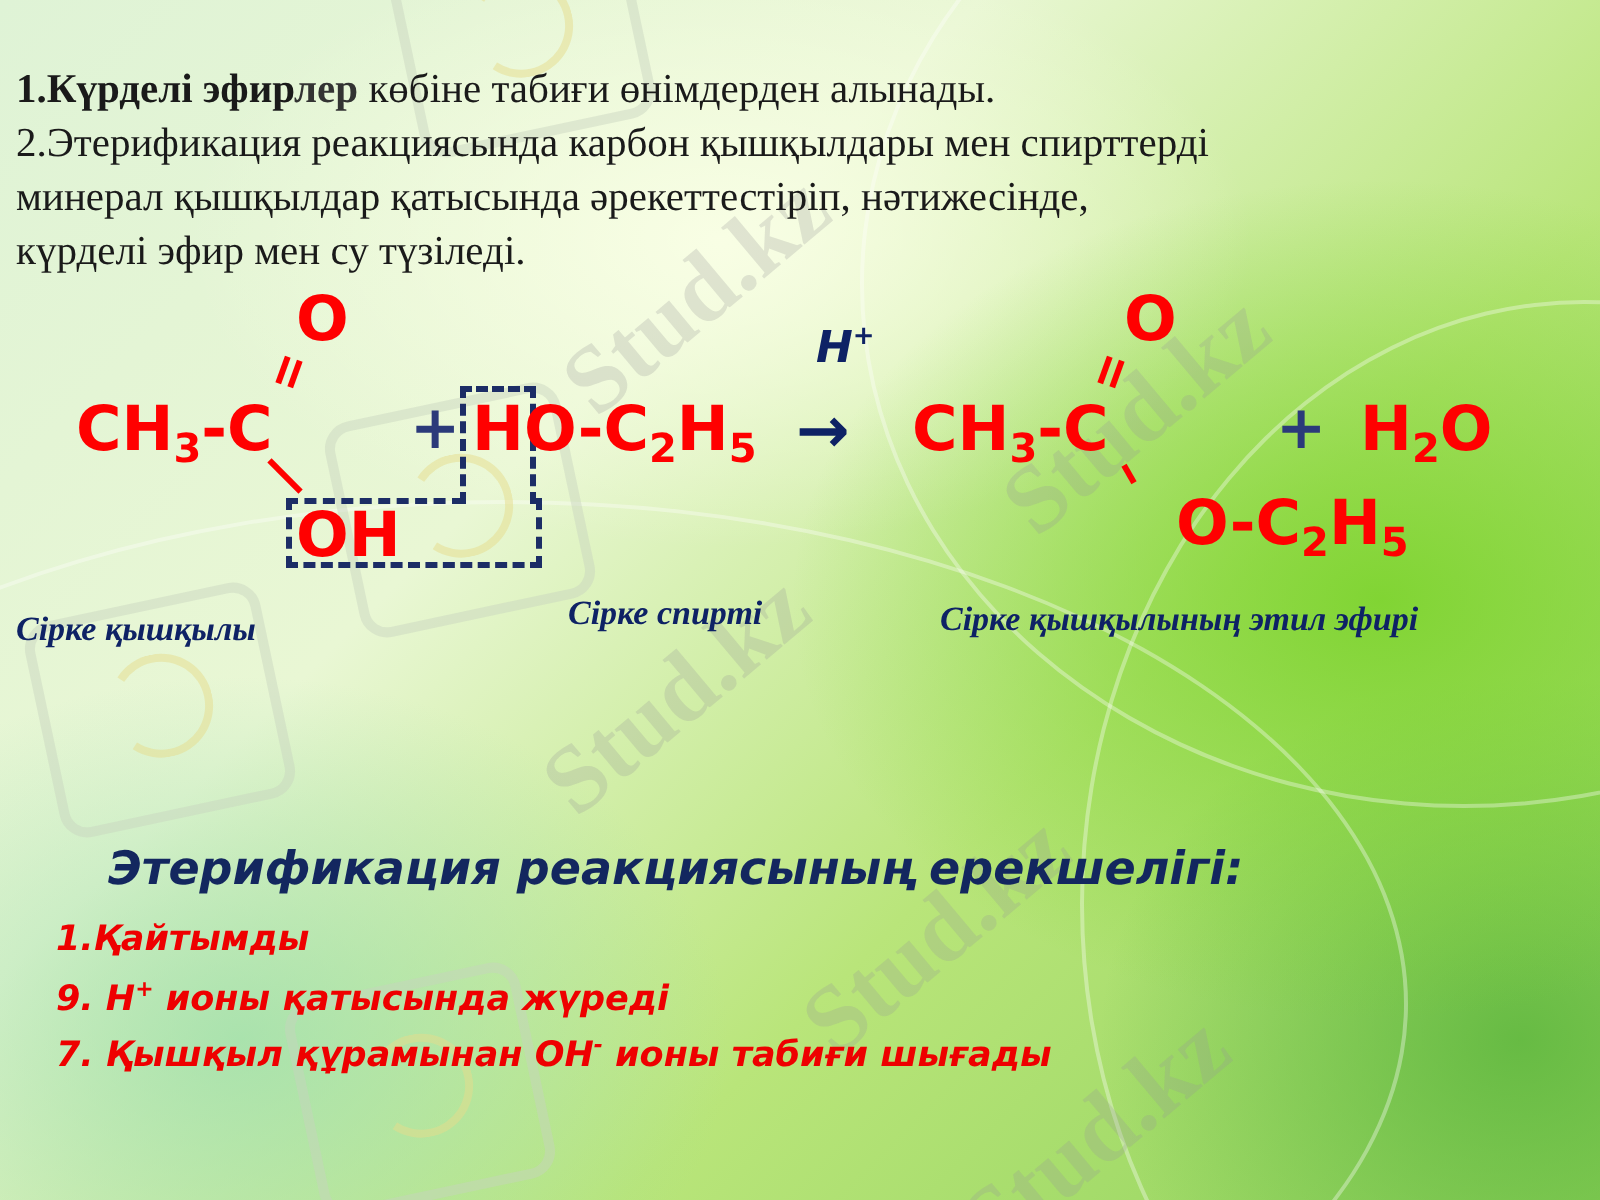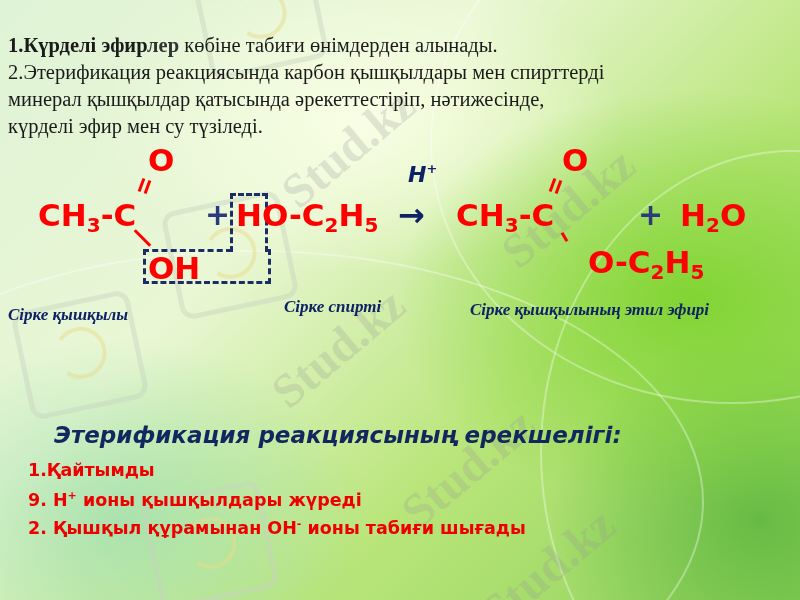--- a/index.html
+++ b/index.html
@@ -30,21 +30,21 @@
   .plus { position:absolute; font-family:"DejaVu Sans", sans-serif; font-weight:bold; color:#2b3a7a; font-size:30px; }
   .cat { position:absolute; font-family:"DejaVu Sans", sans-serif; font-style:italic; font-weight:bold; color:#0e2265; font-size:22px; }
   .cat sup { font-size:13px; vertical-align:9px; line-height:0; }
   .arrow { position:absolute; font-family:"DejaVu Sans", sans-serif; color:#0e2265; font-size:32px; font-weight:bold; }
   .bond { position:absolute; background:#ff0000; }
   .dash { position:absolute; border:0 dashed #1c2d66; }
 
   .lbl { position:absolute; font-family:"Liberation Serif", serif; font-style:italic; font-weight:bold; color:#0e2265; font-size:17px; line-height:21px; }
 
   .feat-title { position:absolute; left:28px; top:422px; font-family:"DejaVu Sans", sans-serif; font-style:italic; font-weight:bold; color:#13275f; font-size:23px;margin-left:26px; }
-  .feat { position:absolute; left:28px; font-family:"DejaVu Sans", sans-serif; font-weight:bold; color:#ee0000; font-size:17.5px; }
+  .feat { position:absolute; left:28px; font-family:"DejaVu Sans", sans-serif; font-style:italic; font-weight:bold; color:#ee0000; font-size:17.5px; }
   .feat sup { font-size:11px; vertical-align:7px; line-height:0; }
 </style>
 </head>
 <body>
 
 <div class="bg"></div>
 <div class="swoosh" style="left:430px;top:-120px;width:600px;height:520px;"></div>
 <div class="swoosh" style="left:-200px;top:250px;width:900px;height:500px;"></div>
 <div class="swoosh" style="left:540px;top:150px;width:500px;height:600px;"></div>
 
@@ -95,14 +95,14 @@
 <div class="chem" style="left:680px;top:200px;"><span>H</span><sub>2</sub><span>O</span></div>
 
 <div class="lbl" style="left:8px;top:304px;">Сірке қышқылы</div>
 <div class="lbl" style="left:284px;top:296px;">Сірке спирті</div>
 <div class="lbl" style="left:470px;top:299px;">
   <div>Сірке қышқылының этил  эфирі</div>
 </div>
 
 <div class="feat-title">Этерификация реакциясының  ерекшелігі:</div>
 <div class="feat" style="top:460px;">1.Қайтымды</div>
-<div class="feat" style="top:490px;"><span>9. H</span><sup>+</sup><span> ионы  қышқылдары  жүреді</span></div>
-<div class="feat" style="top:518px;"><span>2. Қышқыл  құрамынан  OH</span><sup>-</sup><span>  ионы   табиғи  шығады</span></div>
+<div class="feat" style="top:490px;"><span>9. H</span><sup>+</sup><span> ионы  қатысында  жүреді</span></div>
+<div class="feat" style="top:518px;"><span>7. Қышқыл  құрамынан  OH</span><sup>-</sup><span>  ионы   табиғи  шығады</span></div>
 
 </body></html>

